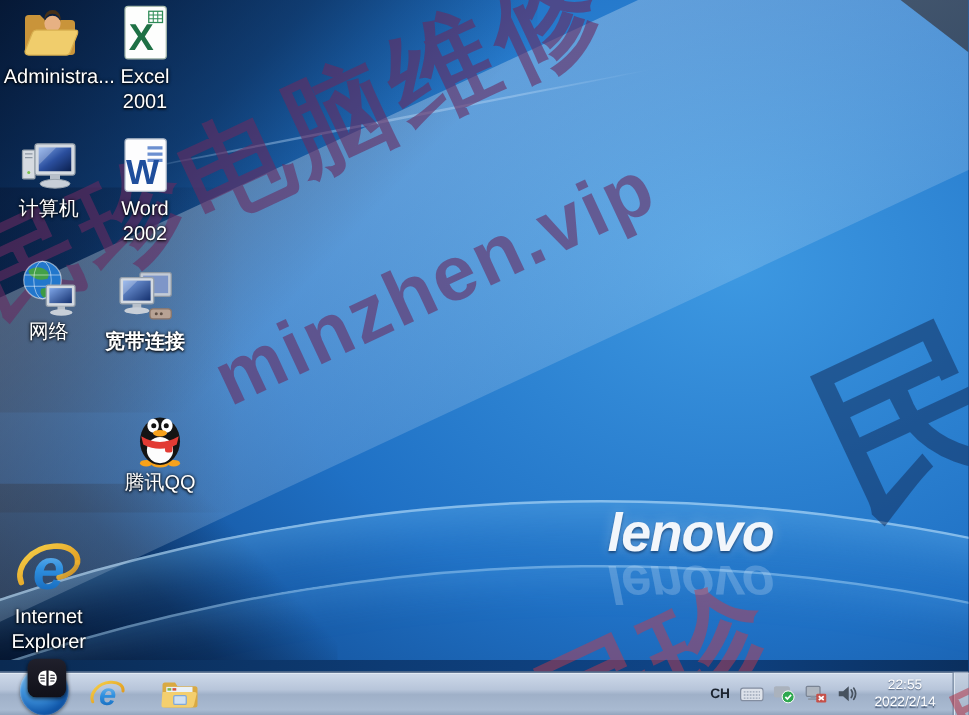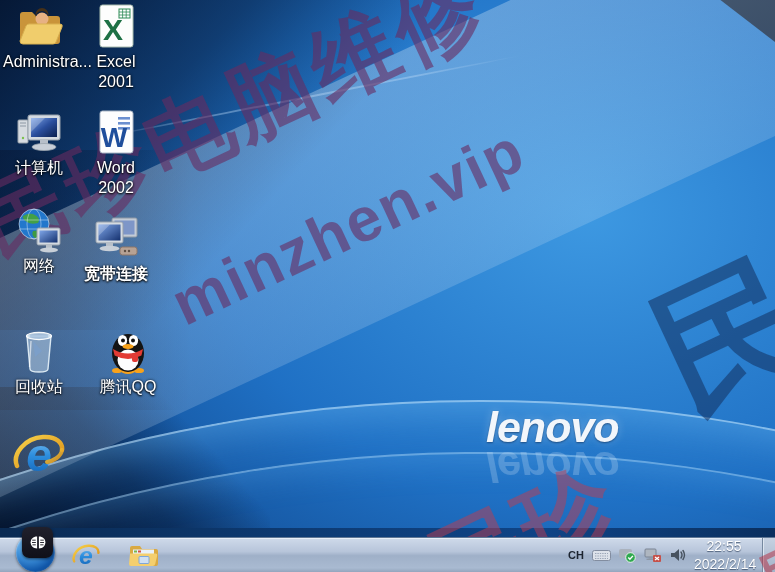--- a/index.html
+++ b/index.html
@@ -80,21 +80,21 @@
   .tb-ie { left:68px; } .tb-folder { left:126px; }
   .cursor-badge { position:absolute; left:22px; top:527px; width:31px; height:31px;
     background:linear-gradient(180deg,#20202c,#101018); border-radius:7px; z-index:50;
     display:flex; align-items:center; justify-content:center;
     box-shadow:0 1px 3px rgba(0,0,0,.6); }
 
   .tray { position:absolute; right:0; top:0; height:100%; display:flex;
     align-items:center; gap:8px; }
   .lang { font-size:11px; font-weight:600; color:#1c2430; }
   .tray-ico { display:flex; align-items:center; }
-  .clock { width:60px; text-align:center; font-size:14px; line-height:1.3; color:#fff;
+  .clock { width:60px; text-align:center; font-size:11px; line-height:1.3; color:#fff;
     text-shadow:0 1px 1px rgba(30,50,80,.7); }
   .show-desktop { width:13px; height:100%;
     background:linear-gradient(180deg,#c6d2e2,#a3b2c8);
     border-left:1px solid #76889f; box-shadow:inset 1px 0 0 #dde6f0; }
 </style>
 </head>
 <body>
 
 <div class="desktop">
   <div class="shape tl-dark"></div>
@@ -207,30 +207,20 @@
       <path d="M6.5 10.5 L18 10.5 L6.5 22 Z" fill="rgba(255,255,255,.25)"></path>
       <rect x="14" y="29" width="7" height="3.5" fill="#b7bfc9"></rect>
       <ellipse cx="17.5" cy="34.5" rx="10" ry="2.8" fill="#c8cfd8"></ellipse>
       <rect x="28" y="33" width="17" height="8" rx="2.5" fill="#b7a294" stroke="#8d7668"></rect>
       <circle cx="33" cy="37" r="1.2" fill="#5f4f44"></circle>
         <circle cx="37" cy="37" r="1.2" fill="#5f4f44"></circle>
     </svg>
     <div class="dlabel">宽带连接</div>
   </div>
 
-  <div class="dicon" style="left:3px; top:327px;">
-    <svg width="48" height="48" viewBox="0 0 48 48">
-      <path d="M12 9 L36 9 L33 42 Q33 45 24 45 Q15 45 15 42 Z" fill="rgba(190,214,236,.5)" stroke="rgba(240,250,255,.85)" stroke-width="1.4"></path>
-      <path d="M18 14 L27 24 L20 30 Z" fill="rgba(120,160,210,.55)"></path>
-      <ellipse cx="24" cy="9" rx="12.5" ry="3.6" fill="rgba(215,232,246,.75)" stroke="rgba(255,255,255,.95)" stroke-width="1.2"></ellipse>
-      <ellipse cx="24" cy="9.3" rx="9.5" ry="2.4" fill="rgba(130,165,205,.45)"></ellipse>
-      <path d="M16 14 L14.5 40" stroke="rgba(255,255,255,.6)" stroke-width="1.4"></path>
-    </svg>
-    <div class="dlabel">回收站</div>
-  </div>
 
   <div class="dicon" style="left:92px; top:327px;">
     <svg width="48" height="48" viewBox="0 0 48 48">
       <ellipse cx="24" cy="44" rx="7" ry="3" fill="#f7a21b"></ellipse>
       <ellipse cx="13" cy="43.5" rx="5" ry="2.6" fill="#f7a21b"></ellipse>
       <ellipse cx="35" cy="43.5" rx="5" ry="2.6" fill="#f7a21b"></ellipse>
       <ellipse cx="24" cy="26" rx="16" ry="19" fill="#141414"></ellipse>
       <ellipse cx="24" cy="33" rx="10.5" ry="10.5" fill="#fdfdfd"></ellipse>
       <ellipse cx="18.5" cy="13.5" rx="4.6" ry="5.6" fill="#fff"></ellipse>
       <ellipse cx="29.5" cy="13.5" rx="4.6" ry="5.6" fill="#fff"></ellipse>
@@ -253,20 +243,21 @@
         </linearGradient>
         <linearGradient id="gold" x1="0" y1="0" x2="1" y2="1">
           <stop offset="0" stop-color="#f8d44c"></stop>
             <stop offset="1" stop-color="#d98a12"></stop>
         </linearGradient>
       </defs>
       <text x="26" y="41" font-size="46" font-weight="bold" font-style="italic" fill="url(#ieg)" text-anchor="middle">e</text>
       <path d="M4 36 C-1 24 12 8 30 7 C43 6 50 13 49 20" fill="none" stroke="url(#gold)" stroke-width="4.5" stroke-linecap="round"></path>
       <path d="M49 20 C48 27 40 31 34 32" fill="none" stroke="url(#gold)" stroke-width="4" stroke-linecap="round" opacity=".9"></path>
     </svg>
+    <div class="dlabel">Internet Explorer</div>
   </div>
 
   <div class="wm-bottom">民珍</div>
 </div>
 
 <div class="wm-corner">民</div>
 
 <div class="taskbar">
 
   <div class="start-orb">

